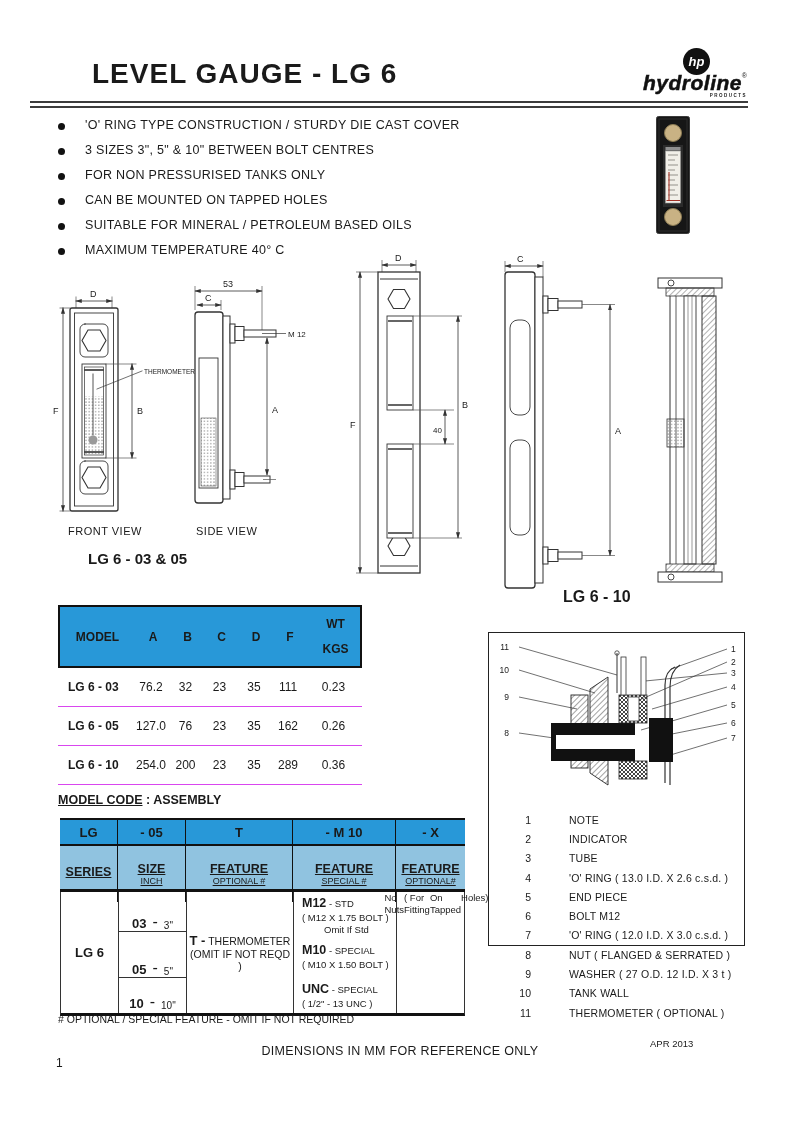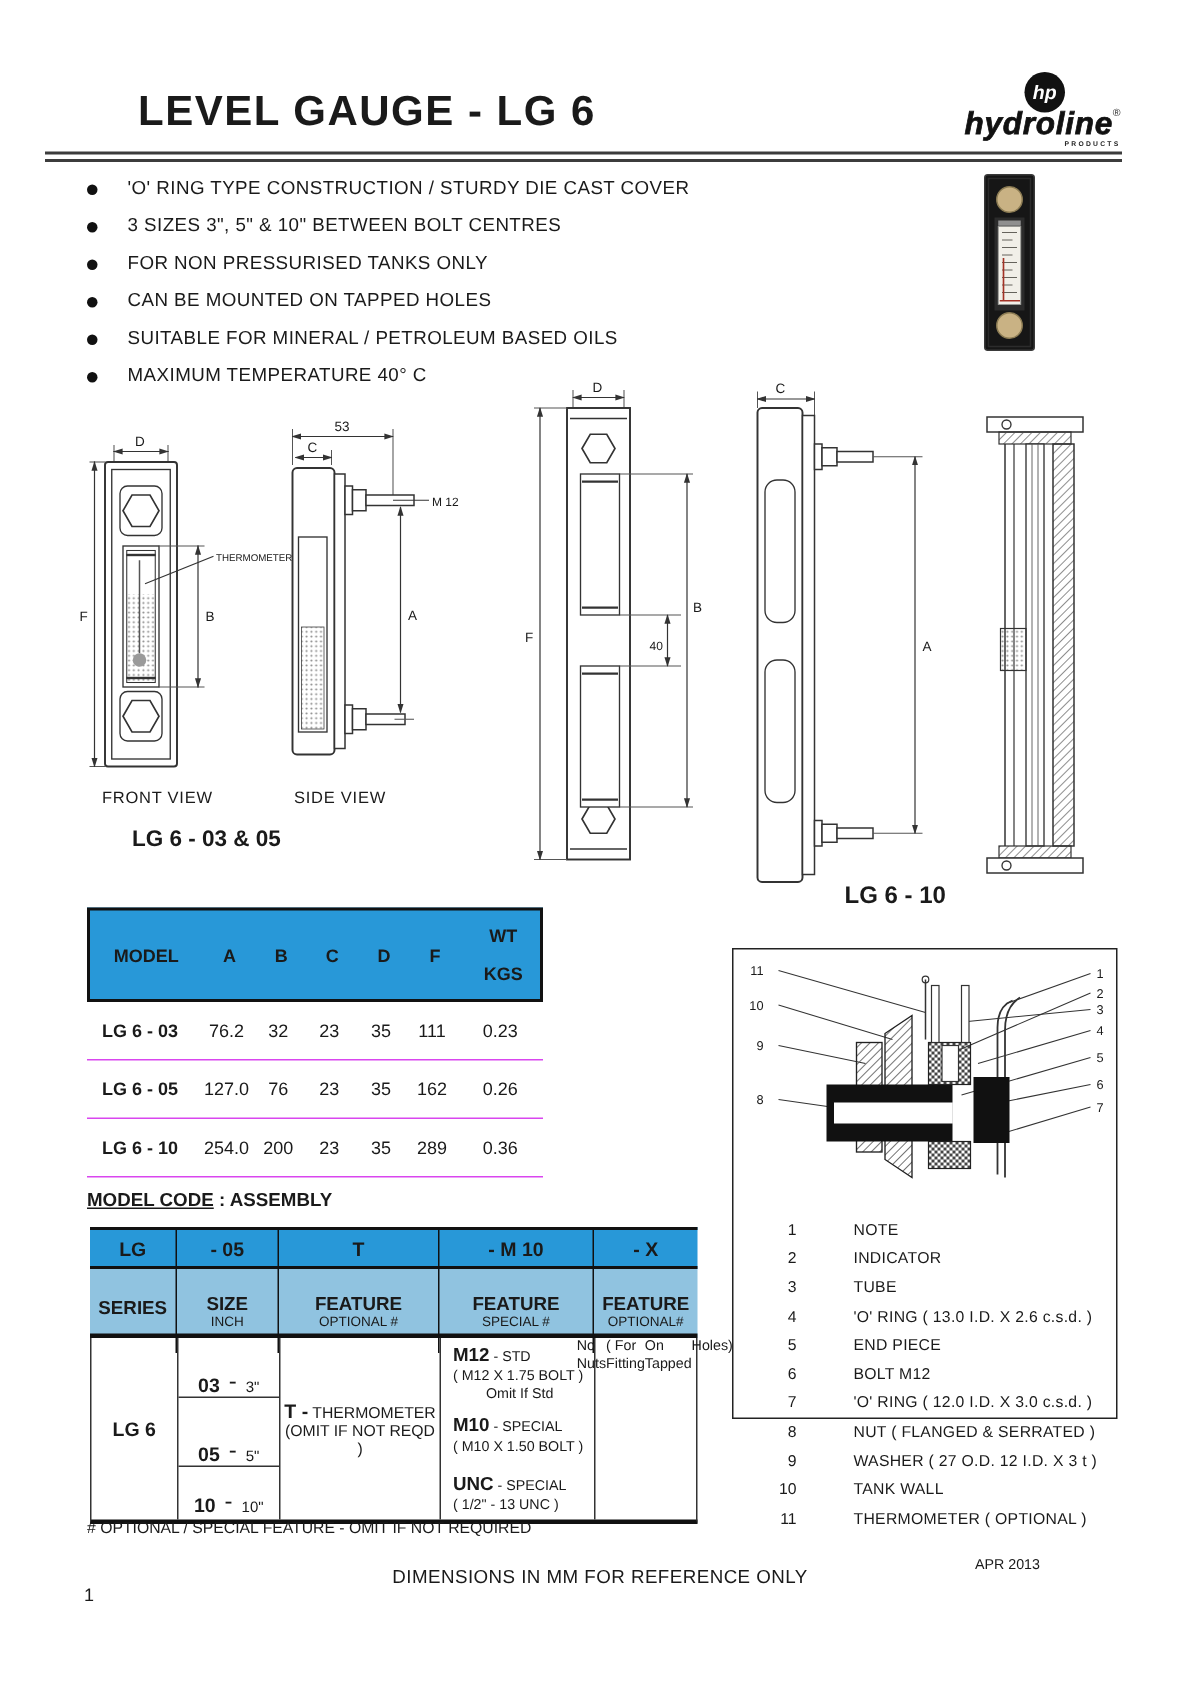--- a/index.html
+++ b/index.html
@@ -31,21 +31,21 @@
   .dt-row > div{display:flex;align-items:center;justify-content:center;font-size:12px;}
   .dt-row > div:first-child{justify-content:flex-start;padding-left:10px;font-weight:bold;box-sizing:border-box;}
   .mc-heading{left:58px;top:793px;font-size:12.5px;font-weight:bold;}
   .mc-heading .u{text-decoration:underline;}
   .mc-table{left:60px;top:818px;width:405px;box-sizing:border-box;}
   .mc-grid{display:grid;grid-template-columns:57px 68px 107px 103px 70px;}
   .mc-code{background:var(--table-blue);border-top:2px solid #111;border-bottom:2px solid #111;height:24px;}
   .mc-code > div{display:flex;align-items:center;justify-content:center;font-weight:bold;font-size:13px;border-left:1px solid #111;}
   .mc-code > div:first-child{border-left:none;}
   .mc-hd{background:var(--table-light-blue);border-bottom:3px solid #111;height:43px;}
-  .mc-hd > div{display:flex;flex-direction:column;align-items:center;justify-content:space-evenly;border-left:1px solid #111;padding:16px 0;}
+  .mc-hd > div{display:flex;flex-direction:column;align-items:center;justify-content:space-evenly;border-left:1px solid #111;padding:16px 0;text-decoration:underline;}
   .mc-hd > div:first-child{border-left:none;}
   .mc-hd b{font-size:12.5px;}
   .mc-hd span{font-size:9px;}
   .mc-body{height:121px;border-bottom:3px solid #111;border-left:1px solid #333;border-right:1px solid #333;box-sizing:content-box;}
   .mc-body > div{border-left:1px solid #333;position:relative;}
   .mc-body > div:first-child{border-left:none;display:flex;align-items:center;justify-content:center;font-weight:bold;font-size:13px;}
   .size-cell{display:flex;align-items:flex-end;justify-content:center;gap:6px;border-bottom:1px solid #333;box-sizing:border-box;}
   .size-cell:last-child{border-bottom:none;}
   .size-cell b{font-size:13px;}
   .size-cell .in{font-size:10px;}

